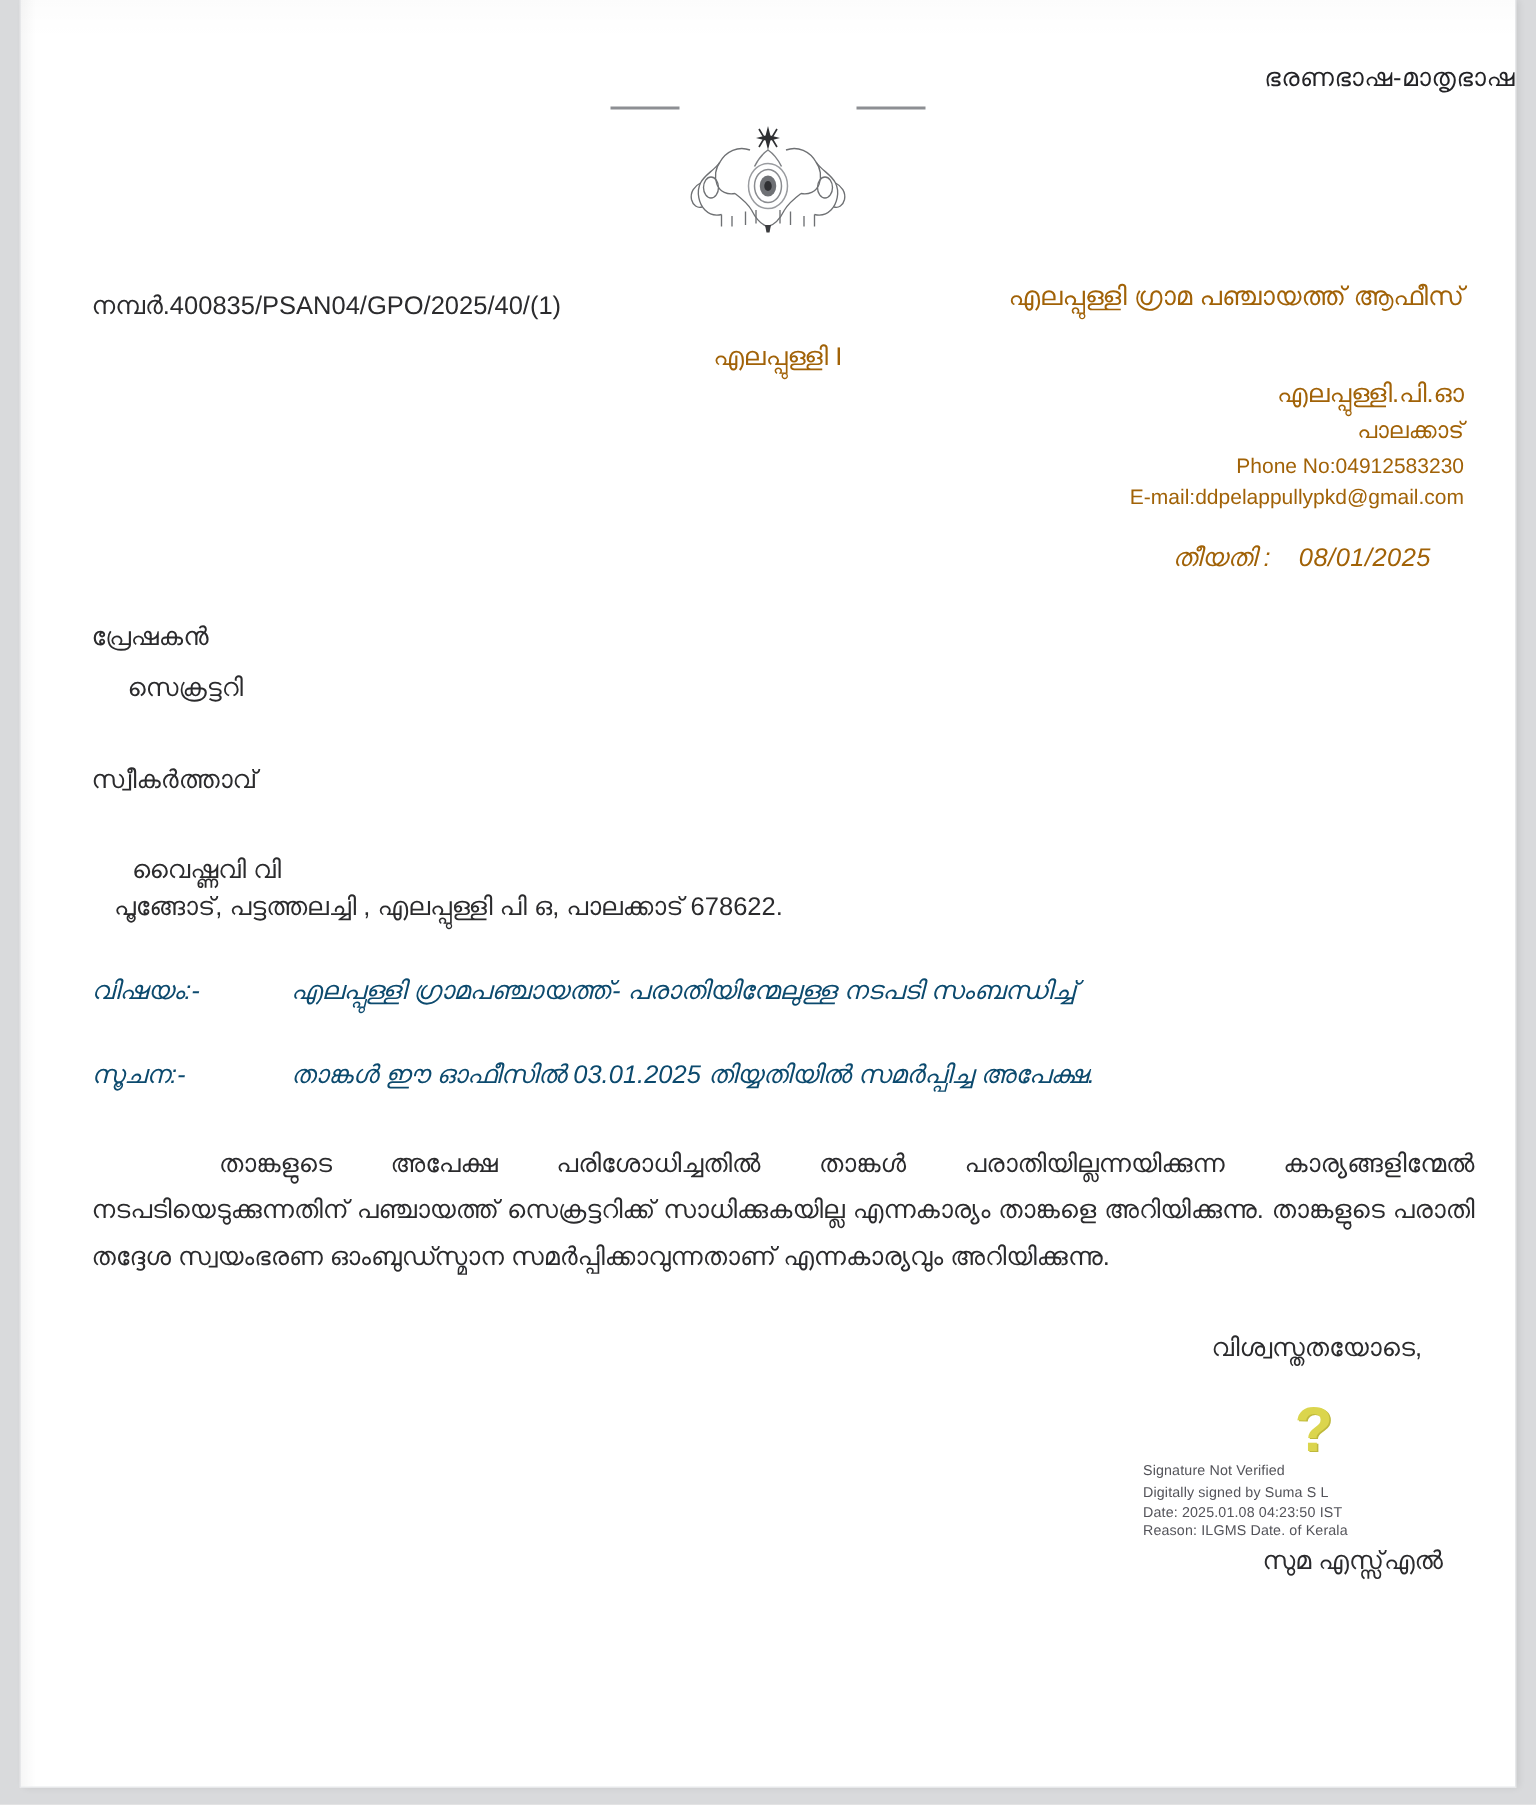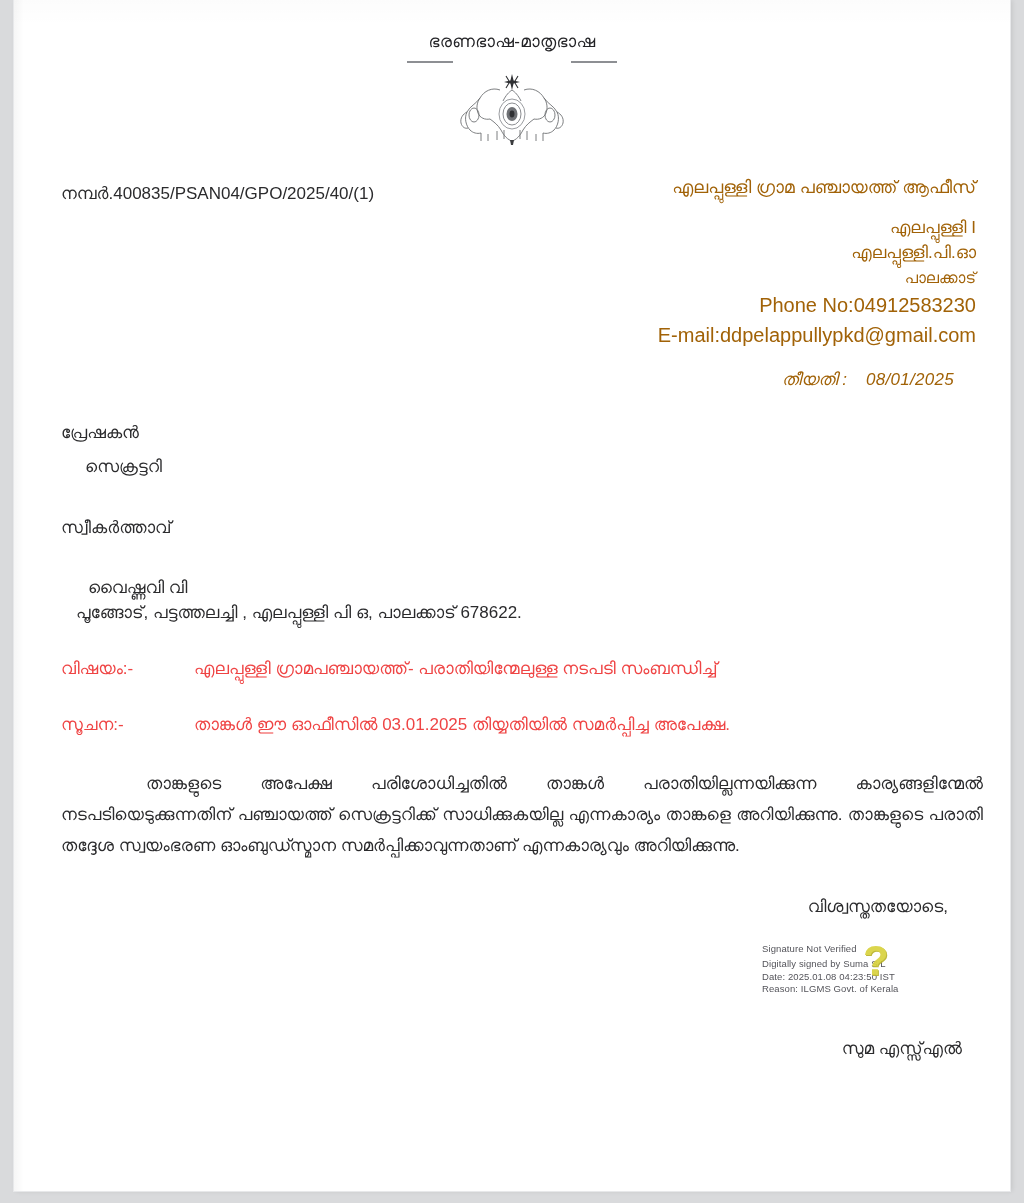--- a/index.html
+++ b/index.html
@@ -36,22 +36,22 @@
 
   .doc {
     position: relative;
     z-index: 2;
     color: #2c2c2e;
     -webkit-font-smoothing: antialiased;
   }
 
   
   .hdr {
-    text-align: center;
-    padding-top: 32px;
+    text-align: right;
+    padding-top: 42px;
   }
   .hdr-title {
     font-size: 17px;
     letter-spacing: 0.4px;
     color: #232326;
     font-weight: 400;
   }
   .hdr-rules {
     width: 210px;
     margin: 9px auto 0;
@@ -87,25 +87,25 @@
     color: #2b2b2d;
     white-space: nowrap;
   }
   .addr {
     text-align: right;
     font-size: 17px;
     line-height: 1.52;
     color: #a16207;
   }
   .addr .office { font-size: 17.5px; }
-  .addr .line2  { margin-top: 14px; }
+  .addr .line2  { margin-top: 14px; text-align: center; }
   .addr .line3  { }
   .addr .line4  { font-size: 15.5px; }
   .addr .contact {
-    font-size: 20px;
+    font-size: 14px;
     line-height: 1.5;
   }
   .addr .dateline {
     margin-top: 17px;
     font-size: 17px;
     padding-right: 22px;
     font-style: italic;
   }
   .addr .dateline .dval { letter-spacing: 0.3px; }
 
@@ -116,21 +116,22 @@
   .recip-label   { margin-top: 41px; }
   .recip-name    { margin-top: 40px; padding-left: 27px; }
   .recip-addr    { margin-top: 5px; padding-left: 15px; }
   .salutation    { margin-top: 38px; }
 
   
   .kv {
     display: flex;
     margin-top: 36px;
     font-size: 17px;
-    color: #ef4444;
+    color: #0c4a6e;
+    font-style: italic;
   }
   .kv .k { width: 133px; flex: 0 0 133px; }
   .kv .v { flex: 1 1 auto; }
 
   
   .body {
     margin-top: 34px;
     padding: 0 27px 0 47px;
     font-size: 17px;
     line-height: 1.82;
@@ -158,21 +159,21 @@
     position: absolute;
     left: 748px;
     top: 4px;
     width: 205px;
     font-size: 9.5px;
     line-height: 1.32;
     color: #54545a;
     font-family: "Liberation Sans", sans-serif;
     letter-spacing: 0.1px;
   }
-  .sigstamp .s-title { margin-bottom: 2px; }
+  .sigstamp .s-title { margin-bottom: 2px; margin-top: 40px; }
   .qmark {
     position: absolute;
     left: 101px;
     top: -3px;
     font-size: 42px;
     line-height: 1;
     font-weight: bold;
     color: #d8d23e;
     text-shadow: 1px 1px 0 #b9b32c;
     font-family: "Liberation Sans", sans-serif;
@@ -277,21 +278,21 @@
       <p>താങ്കളുടെ അപേക്ഷ പരിശോധിച്ചതിൽ താങ്കൾ പരാതിയില്ലന്നയിക്കുന്ന  കാര്യങ്ങളിന്മേൽ നടപടിയെടുക്കുന്നതിന്  പഞ്ചായത്ത് സെക്രട്ടറിക്ക്  സാധിക്കുകയില്ല എന്നകാര്യം  താങ്കളെ അറിയിക്കുന്നു. താങ്കളുടെ പരാതി   തദ്ദേശ സ്വയംഭരണ ഓംബുഡ്സ്മാന   സമർപ്പിക്കാവുന്നതാണ് എന്നകാര്യവും അറിയിക്കുന്നു.</p>
     </div>
 
     <div class="closing">വിശ്വസ്തതയോടെ,</div>
 
     <div class="sigwrap">
       <div class="sigstamp">
         <div class="s-title">Signature Not Verified</div>
         <div>Digitally signed by Suma S L</div>
         <div>Date: 2025.01.08 04:23:50 IST</div>
-        <div>Reason: ILGMS Govt. of Kerala</div>
+        <div>Reason: ILGMS Date. of Kerala</div>
         <div class="qmark">?</div>
       </div>
     </div>
 
     <div class="signer">സുമ എസ്സ്എൽ</div>
 
   </div>
 </div>
 
 </body></html>

